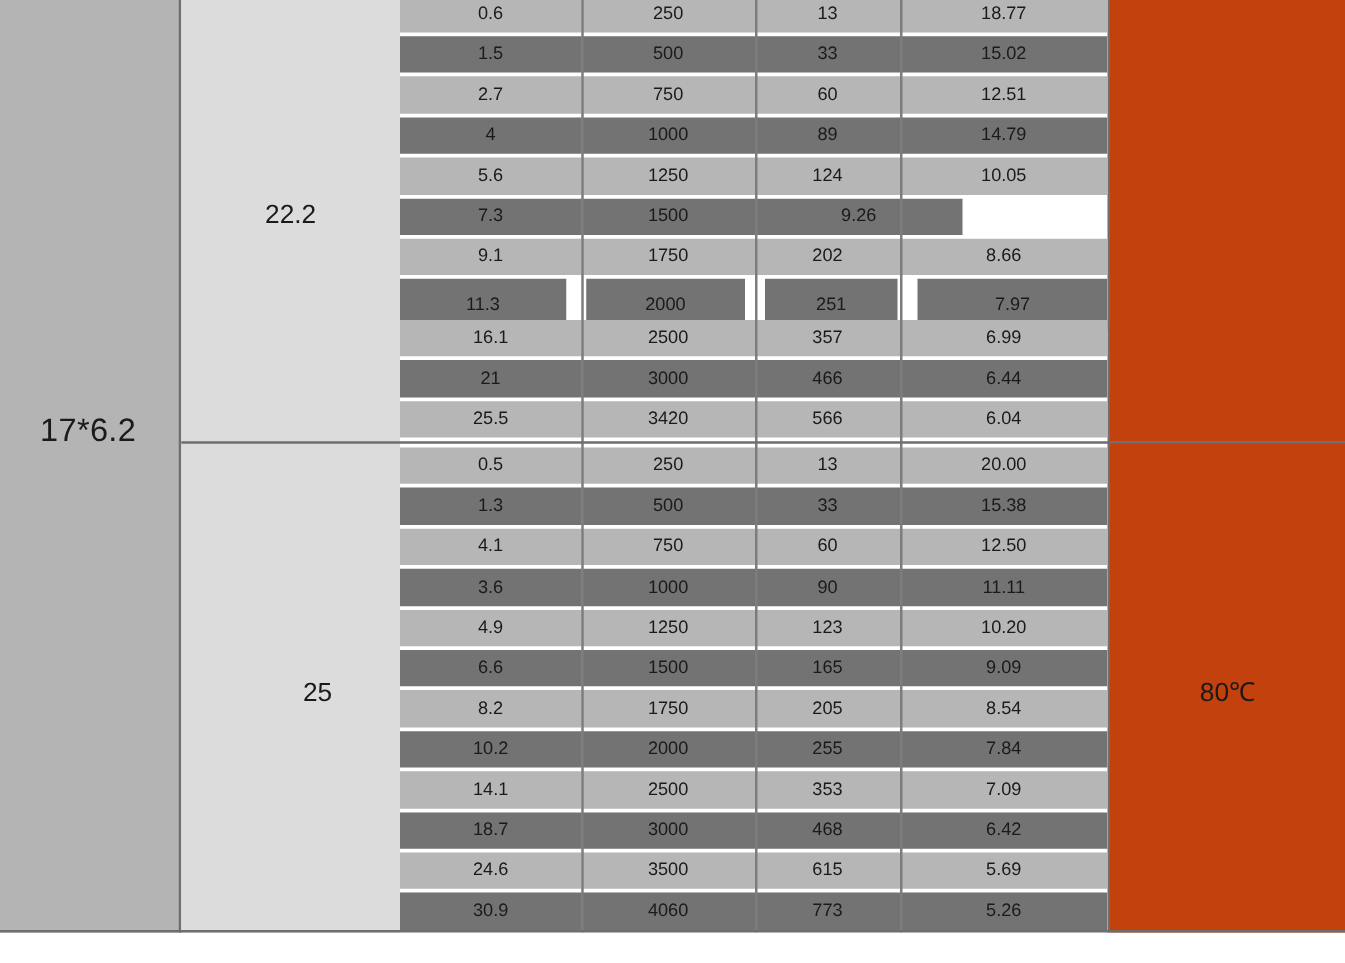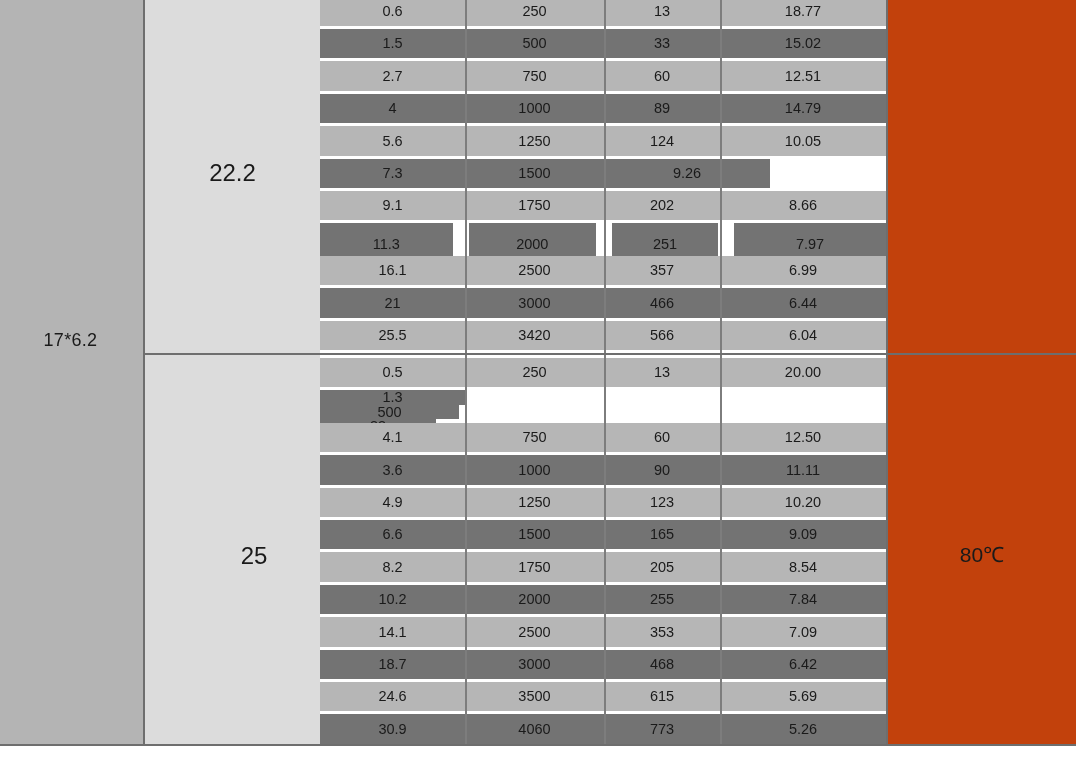--- a/index.html
+++ b/index.html
@@ -23,37 +23,37 @@
     position:absolute;left:0;top:0;
     width:145px;height:746px;
     background:#b4b4b4;
     border-right:2px solid #6e6e6e;
     box-sizing:border-box;
   }
   .col-spec .spec-label{
     position:absolute;left:0;right:2px;
     top:331px;
     text-align:center;
-    font-size:18px;
+    font-size:26px;
     letter-spacing:.3px;
     line-height:1;
   }
 
   .col-sub{
     position:absolute;top:0;
     left:145px;width:175px;
     background:#dcdcdc;
     box-sizing:border-box;
   }
   .col-sub.upper{height:353px;}
   .col-sub.lower{top:353px;height:393px;}
   .col-sub .sub-label{
     position:absolute;left:0;right:0;
     text-align:center;
-    font-size:24px;
+    font-size:21px;
     line-height:1;
   }
   .col-sub.upper .sub-label{top:161px;}
   .col-sub.lower .sub-label{top:191px;padding-left:43px;}
 
   .col-temp{
     position:absolute;
     left:888px;width:188px;
     background:#c2410c;
     box-sizing:border-box;
@@ -217,21 +217,21 @@
         <div class="cell c1">3420</div>
         <div class="cell c2">566</div>
         <div class="cell c3">6.04</div>
       </div>
       <div class="band dark" style="top: 358px; height: 29.4px;">
         <div class="cell c0">0.5</div>
         <div class="cell c1">250</div>
         <div class="cell c2">13</div>
         <div class="cell c3">20.00</div>
       </div>
-      <div class="band light" style="top: 390.4px; height: 29.4px; flex-direction: column;">
+      <div class="band light" style="top: 390.4px; height: 29.4px;">
         <div class="cell c0">1.3</div>
         <div class="cell c1">500</div>
         <div class="cell c2">33</div>
         <div class="cell c3">15.38</div>
       </div>
       <div class="band dark" style="top: 422.8px; height: 29.4px;">
         <div class="cell c0">4.1</div>
         <div class="cell c1">750</div>
         <div class="cell c2">60</div>
         <div class="cell c3">12.50</div>

